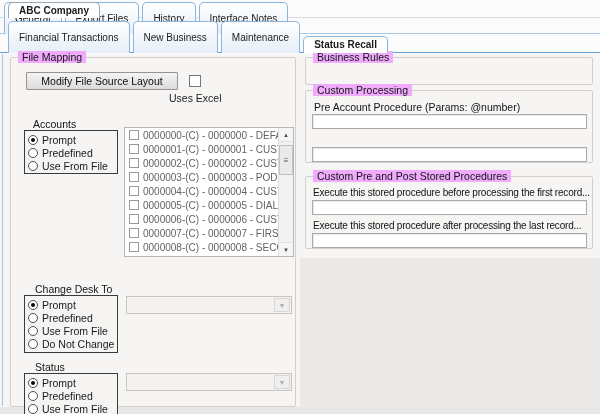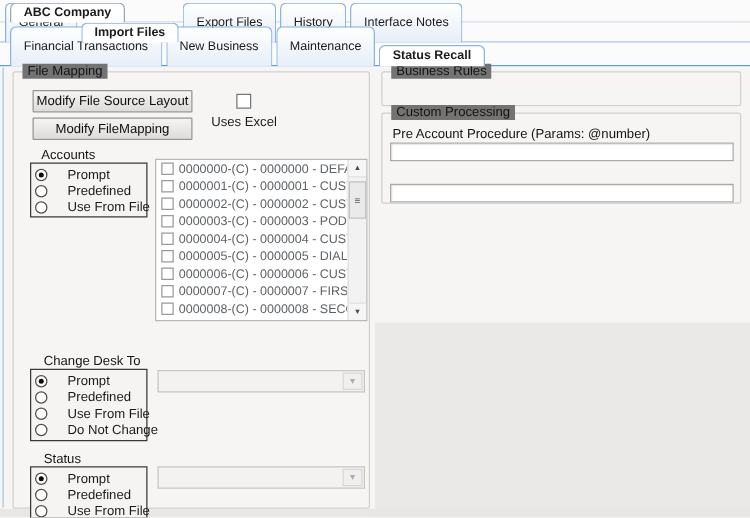--- a/index.html
+++ b/index.html
@@ -42,42 +42,42 @@
 
   
   .content { position:absolute; left:0; top:54px; width:600px; height:360px; background:#f7f5f3; }
   .left-edge { position:absolute; left:2px; top:0; bottom:8px; width:1px; background:#a6c6e6; }
   .gray-right { position:absolute; left:300px; top:204px; right:0; bottom:0; background:#ebe9e7; }
   .gray-bottom { position:absolute; left:0; top:353px; right:0; bottom:0; background:#e9e7e5; }
 
   .group { position:absolute; border:1px solid #d2d0ce; border-radius:2px; }
   .legend {
     position:absolute; top:-7px; left:7px;
-    background:#737373; padding:0 4px;
+    background:#f0abfc; padding:0 4px;
     font-size:10.5px; color:#141414; white-space:nowrap;
   }
 
   .btn {
     position:absolute; display:flex; align-items:center; justify-content:center;
     border:1px solid #969492; border-radius:1px;
     background:linear-gradient(#f5f4f3,#dedcda);
     font-size:10.5px; color:#0e0e0e; white-space:nowrap; cursor:default;
   }
 
   .cb {
     width:12px; height:12px; flex:none;
     border:1px solid #777; background:#fff;
     display:inline-flex; align-items:center; justify-content:center;
     position:relative;
   }
   .cb.checked::before { content:"✓"; font-size:11px; line-height:10px; color:#111; font-weight:bold; }
   .cb-row { position:absolute; display:flex; align-items:center; gap:5px; white-space:nowrap; }
 
   .radio-box { position:absolute; border:1px solid #3a3a3a; background:#f6f4f2; padding:2px 0 0 3px; }
-  .radio-row { display:flex; align-items:center; gap:16px; height:13px; white-space:nowrap; }
+  .radio-row { display:flex; align-items:center; gap:4px; height:13px; white-space:nowrap; }
   .rb { width:10px; height:10px; flex:none; border-radius:50%; border:1px solid #4f4f4f; background:#fff; position:relative; }
   .rb.checked::after { content:""; position:absolute; inset:2px; border-radius:50%; background:#0c0c0c; }
 
   
   .listbox { position:absolute; background:#fff; border:1px solid #b9b7b5; overflow:hidden; }
   .li { display:flex; align-items:center; height:14px; padding-left:4px; white-space:nowrap; }
   .li .cb { width:10px; height:10px; border-color:#9c9a98; margin-right:4px; }
   .li-text { font-size:10px; color:#5e6367; overflow:hidden; white-space:nowrap; }
   .li-clip { overflow:hidden; flex:1; }
   .scrollbar { position:absolute; top:0; right:0; bottom:0; width:15px; background:#f2f2f2; border-left:1px solid #dedede; }
@@ -109,21 +109,20 @@
     <div class="hline line1"></div>
     <div class="hline line2"></div>
     <div class="hline line3"></div>
 
     <div class="tabrow tabrow1">
       <div class="tab selected">ABC Company</div>
     </div>
 
     <div class="tabrow tabrow2">
       <div class="tab">General</div>
-      <div class="tab selected">Import Files</div>
       <div class="tab">Export Files</div>
       <div class="tab">History</div>
       <div class="tab">Interface Notes</div>
     </div>
 
     <div class="tabrow tabrow3">
       <div class="tab">Financial Transactions</div>
       <div class="tab">New Business</div>
       <div class="tab">Maintenance</div>
       <div class="tab selected">Status Recall</div>
@@ -131,28 +130,27 @@
   </div>
 
   <div class="content">
     <div class="gray-right"></div>
     <div class="gray-bottom"></div>
     <div class="left-edge"></div>
 
     <div class="group" style="left:10px; top:3px; width:286px; height:350px;">
       <span class="legend">File Mapping</span>
 
-      <div class="btn" style="left:15px; top:14px; width:128px; height:18px;">Modify File Source Layout</div>
+      <div class="btn" style="left:15px; top:14px; width:152px; height:18px;">Modify File Source Layout</div>
 
       <div class="cb-row" style="left:158px; top:17px;flex-direction:column;">
         <span class="cb"></span>
         <span>Uses Excel</span>
       </div>
 
-      <div class="btn" style="left:15px; top:36px; width:128px; height:18px;">Modify FileMapping</div>
 
       <div class="flabel" style="left:22px; top:60px;">Accounts</div>
       <div class="radio-box" style="left:13px; top:72px; width:94px; height:44px;">
         <div class="radio-row">
           <span class="rb checked"></span>
           <span>Prompt</span>
         </div>
         <div class="radio-row">
           <span class="rb"></span>
           <span>Predefined</span>
@@ -258,14 +256,21 @@
       <span class="legend">Business Rules</span>
     </div>
 
     <div class="group" style="left:305px; top:36px; width:288px; height:73px;">
       <span class="legend">Custom Processing</span>
       <div class="flabel" style="left:8px; top:10px;">Pre Account Procedure (Params: @number)</div>
       <input class="tbox" style="left: 6px; top: 23px; width: 275px; height: 15px;" type="text" value="">
       <input class="tbox" style="left: 6px; top: 56px; width: 275px; height: 15px;" type="text" value="">
     </div>
 
+    <div class="group" style="left:305px; top:122px; width:288px; height:73px;">
+      <span class="legend">Custom Pre and Post Stored Procedures</span>
+      <div class="flabel lbl-long" style="left:7px; top:10px;">Execute this stored procedure before processing the first record...</div>
+      <input class="tbox" style="left: 6px; top: 23px; width: 275px; height: 15px;" type="text" value="">
+      <div class="flabel lbl-long" style="left:7px; top:43px;">Execute this stored procedure after processing the last record...</div>
+      <input class="tbox" style="left: 6px; top: 56px; width: 275px; height: 15px;" type="text" value="">
+    </div>
   </div>
 </div>
 
 </body></html>

